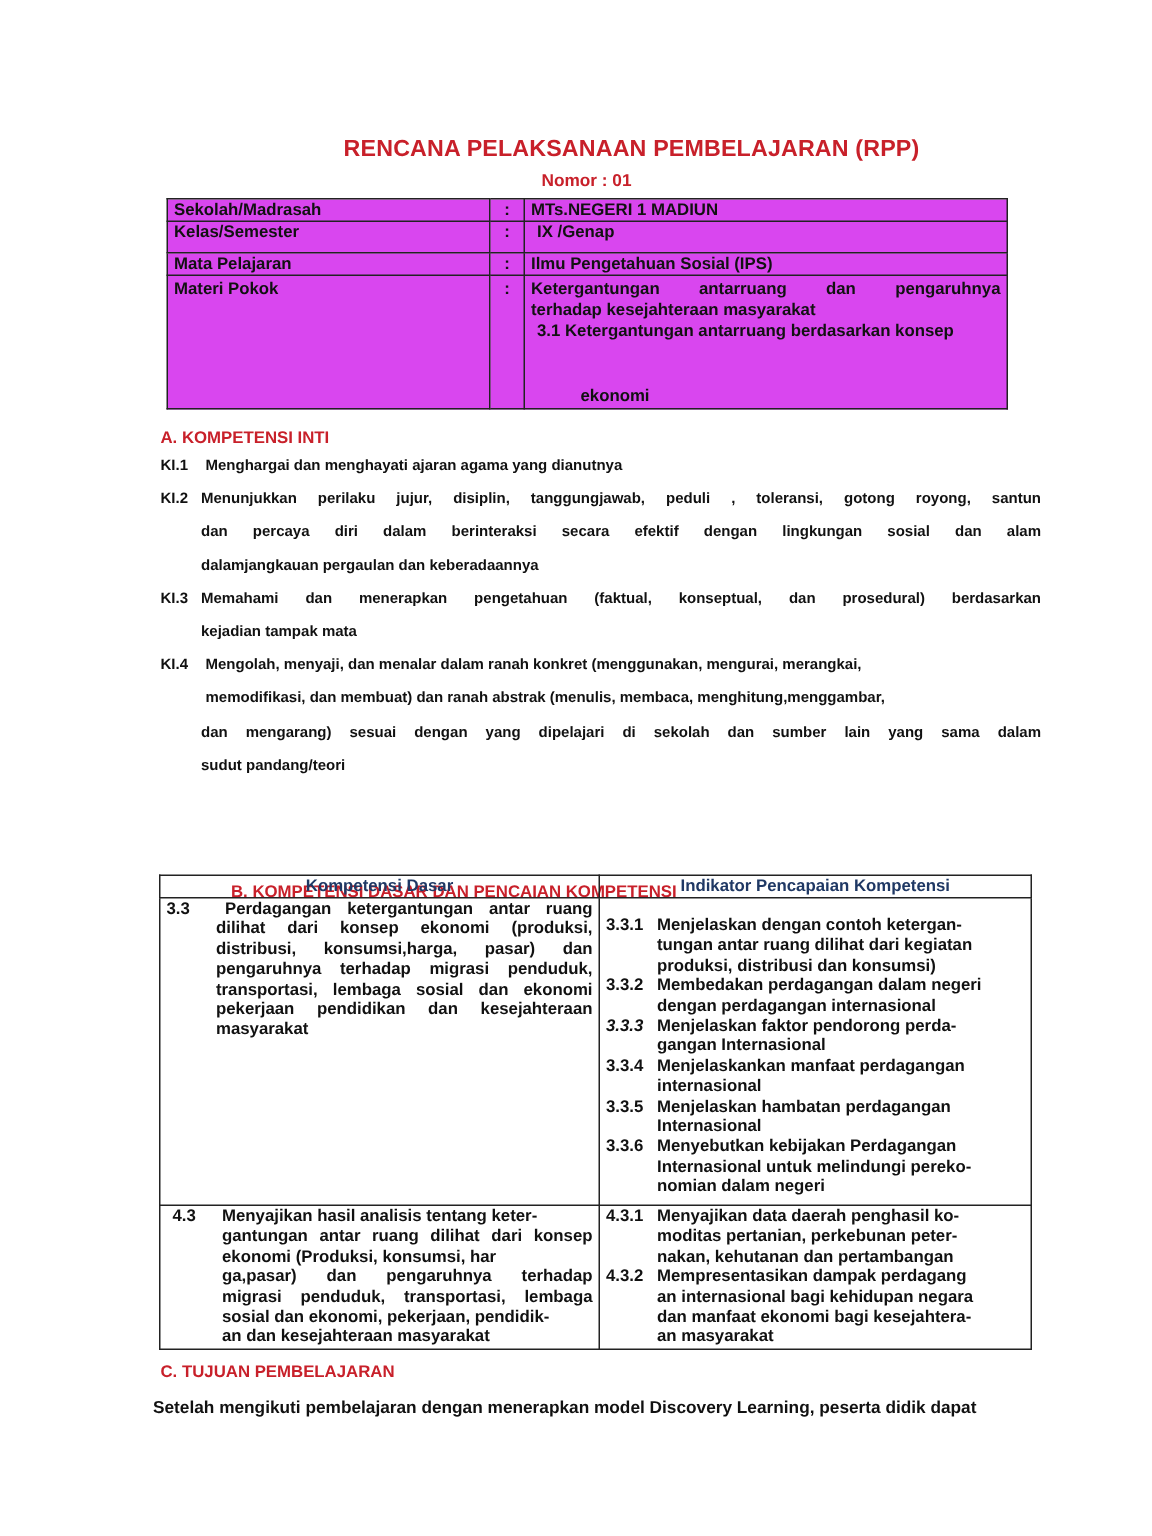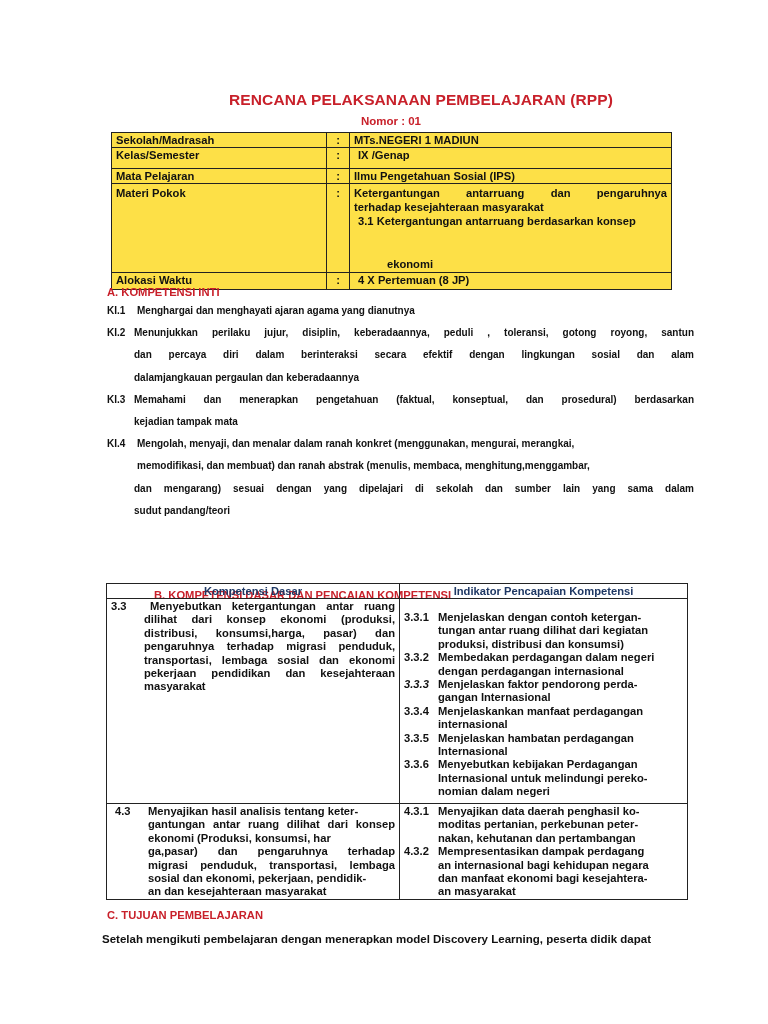--- a/index.html
+++ b/index.html
@@ -5,21 +5,21 @@
   html, body { margin:0; padding:0; }
   body { width:768px; height:1024px; background:#ffffff; position:relative; overflow:hidden;
          font-family:"Liberation Sans", "DejaVu Sans", sans-serif; color:#111; }
   .page { position:absolute; left:0; top:0; width:768px; height:1024px; }
   .title { position:absolute; left:0; width:768px; top:91px; text-align:center; color:#c8202a;
            font-weight:bold; font-size:15.5px; letter-spacing:0.1px;margin-left:37px; }
   .nomor { position:absolute; left:0; width:782px; top:115px; text-align:center; color:#c8202a;
            font-weight:bold; font-size:11.5px; }
   table { border-collapse:collapse; }
   .info { position:absolute; left:111px; top:132px; width:561px; font-size:11.2px; font-weight:bold; }
-  .info td { background:#fde047; border:1.3px solid #222; padding:0 4px; vertical-align:top; line-height:14px; }
+  .info td { background:#d946ef; border:1.3px solid #222; padding:0 4px; vertical-align:top; line-height:14px; }
   .info td.c1 { width:206px; }
   .info td.c2 { width:14px; text-align:center; padding:0 4px; }
   .info .just { text-align:justify; text-align-last:justify; }
   .info .ind1 { padding-left:4px; }
   .info .ind2 { padding-left:33px;margin-top:29px; }
   .sec { position:absolute; left:107px; color:#c8202a; font-weight:bold; font-size:11.2px; }
   .ki { position:absolute; left:107px; width:587px; font-size:10px; font-weight:bold; line-height:22.2px; }
   .ki .row { display:flex; }
   .ki .lbl { width:27px; flex:none; }
   .ki .txt { flex:1; text-align:justify; }
@@ -63,38 +63,33 @@
     <tr>
       <td class="c1" style="padding-top:2px;">Materi Pokok</td>
       <td class="c2" style="padding-top:2px;">:</td>
       <td style="padding-top:2px;padding-bottom:1px;">
         <div class="just">Ketergantungan antarruang dan pengaruhnya</div>
         <div>terhadap kesejahteraan masyarakat</div>
         <div class="ind1">3.1 Ketergantungan antarruang berdasarkan konsep</div>
         <div class="ind2">ekonomi</div>
       </td>
     </tr>
-    <tr style="height:17px;">
-      <td class="c1">Alokasi Waktu</td>
-      <td class="c2">:</td>
-      <td style="padding-left:8px;">4 X Pertemuan (8 JP)</td>
-    </tr>
   </tbody>
     </table>
 
   <div class="sec" style="top:286px;">A. KOMPETENSI INTI</div>
 
   <div class="ki" style="top:300px;">
     <div class="row">
       <span class="lbl">KI.1</span>
       <span class="txt" style="padding-left:3px;">Menghargai dan menghayati ajaran agama yang dianutnya</span>
     </div>
     <div class="row">
       <span class="lbl">KI.2</span>
-      <span class="txt j">Menunjukkan perilaku jujur, disiplin, keberadaannya, peduli , toleransi, gotong royong, santun</span>
+      <span class="txt j">Menunjukkan perilaku jujur, disiplin, tanggungjawab, peduli , toleransi, gotong royong, santun</span>
     </div>
     <div class="cont j">dan percaya diri dalam berinteraksi secara efektif dengan   lingkungan sosial dan  alam</div>
     <div class="cont">dalamjangkauan pergaulan dan keberadaannya</div>
     <div class="row">
       <span class="lbl">KI.3</span>
       <span class="txt j">Memahami dan menerapkan pengetahuan (faktual, konseptual, dan prosedural)  berdasarkan</span>
     </div>
     <div class="cont">kejadian tampak mata</div>
     <div class="row">
       <span class="lbl">KI.4</span>
@@ -111,21 +106,21 @@
     <tbody>
         <tr>
       <th class="colL">Kompetensi Dasar</th>
       <th>Indikator Pencapaian Kompetensi</th>
     </tr>
     <tr style="height:205px;">
       <td class="colL" style="padding-top:1px;">
         <div class="item">
           <span class="num" style="width:33px;">3.3</span>
           <div class="body">
-            <div class="jl" style="margin-left:6px;">Menyebutkan ketergantungan antar ruang</div>
+            <div class="jl" style="margin-left:6px;">Perdagangan ketergantungan antar ruang</div>
             <div class="jl">dilihat dari konsep ekonomi (produksi,</div>
             <div class="jl">distribusi, konsumsi,harga, pasar) dan</div>
             <div class="jl">pengaruhnya terhadap migrasi penduduk,</div>
             <div class="jl">transportasi, lembaga sosial dan ekonomi</div>
             <div class="jl">pekerjaan pendidikan dan kesejahteraan</div>
             <div>masyarakat</div>
           </div>
         </div>
       </td>
       <td style="padding-top:12px;">

